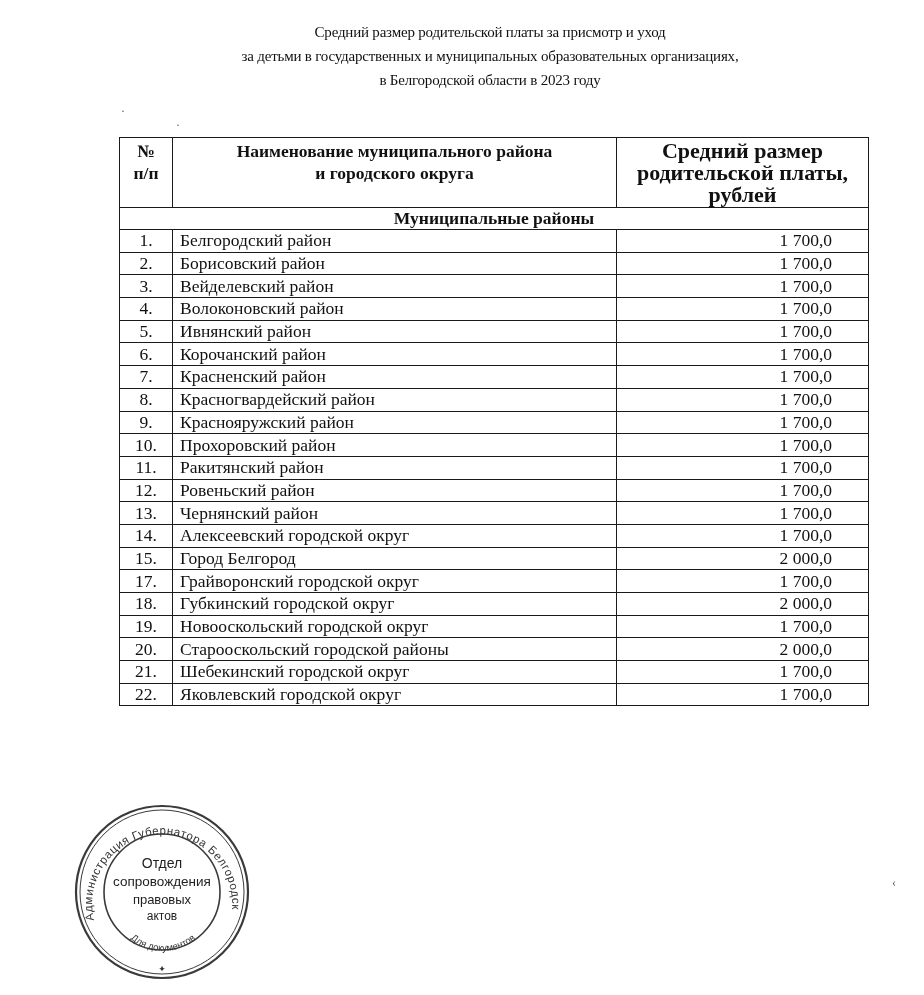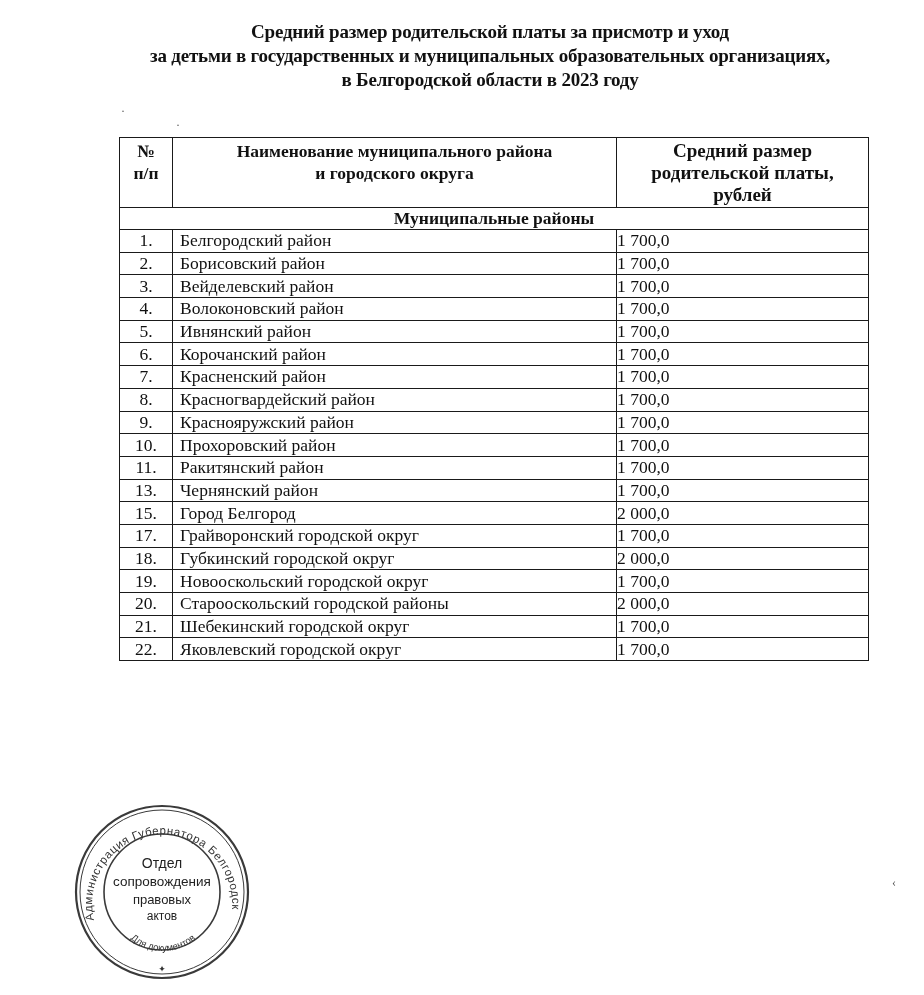--- a/index.html
+++ b/index.html
@@ -14,22 +14,22 @@
       overflow: hidden;
       font-family: "Liberation Serif", serif;
       color: #111111;
     }
     .title {
       position: absolute;
       left: 100px;
       top: 20px;
       width: 780px;
       text-align: center;
-      font-weight: bold;
-      font-size: 19px;
+      font-weight: normal;
+      font-size: 15px;
       line-height: 24px;
       letter-spacing: -0.2px;
     }
     .title div { white-space: nowrap; }
     table.grid {
       position: absolute;
       left: 119px;
       top: 137px;
       width: 750px;
       border-collapse: collapse;
@@ -43,39 +43,39 @@
     .col-name { width: 444px; }
     .col-val { width: 252px; }
     th {
       font-weight: bold;
       text-align: center;
       vertical-align: top;
       line-height: 22px;
       padding-top: 2px !important;
       height: 67px;
     }
-    th.h-val { font-size: 19px; }
+    th.h-val { font-size: 22px; }
     tr.section td {
       height: 21px;
       text-align: center;
       font-weight: bold;
       line-height: 21px;
     }
     tr.data td {
       height: 21.7px;
       line-height: 21px;
     }
     td.num {
       text-align: center;
     }
     td.name {
       padding-left: 7px !important;
     }
     td.val {
-      text-align: left;
+      text-align: right;
       padding-right: 36px !important;
     }
     .stamp {
       position: absolute;
       left: 64px;
       top: 800px;
       width: 196px;
       height: 182px;
     }
     .stamp svg { display: block; }
@@ -170,22 +170,32 @@
         <td class="num">10.</td>
         <td class="name">Прохоровский район</td>
         <td class="val">1 700,0</td>
       </tr>
       <tr class="data">
         <td class="num">11.</td>
         <td class="name">Ракитянский район</td>
         <td class="val">1 700,0</td>
       </tr>
       <tr class="data">
+        <td class="num">12.</td>
+        <td class="name">Ровеньский район</td>
+        <td class="val">1 700,0</td>
+      </tr>
+      <tr class="data">
         <td class="num">13.</td>
         <td class="name">Чернянский район</td>
+        <td class="val">1 700,0</td>
+      </tr>
+      <tr class="data">
+        <td class="num">14.</td>
+        <td class="name">Алексеевский городской округ</td>
         <td class="val">1 700,0</td>
       </tr>
       <tr class="data">
         <td class="num">15.</td>
         <td class="name">Город Белгород</td>
         <td class="val">2 000,0</td>
       </tr>
       <tr class="data">
         <td class="num">17.</td>
         <td class="name">Грайворонский городской округ</td>

